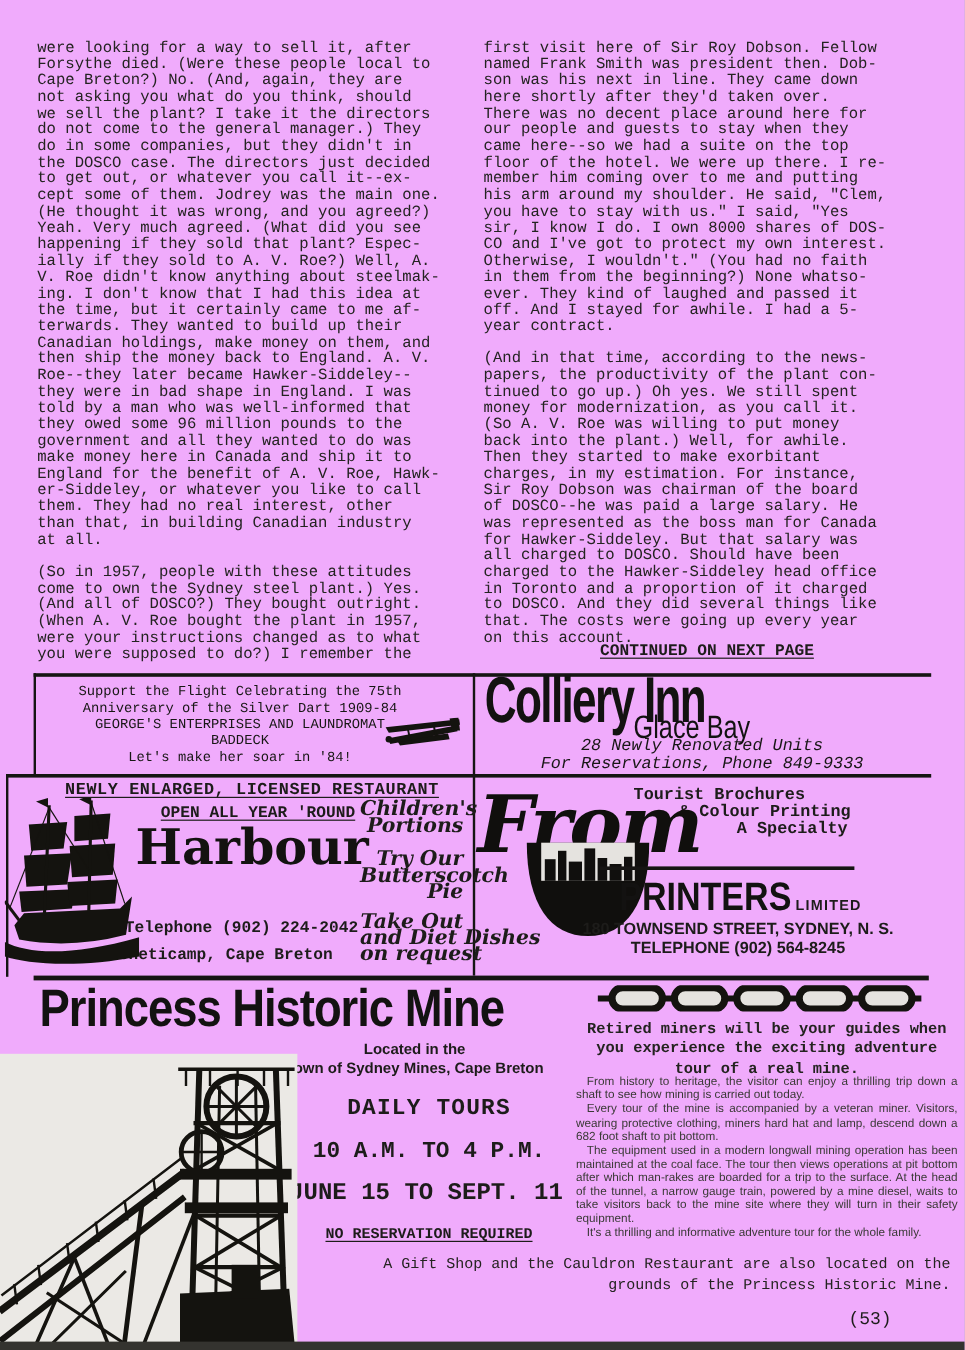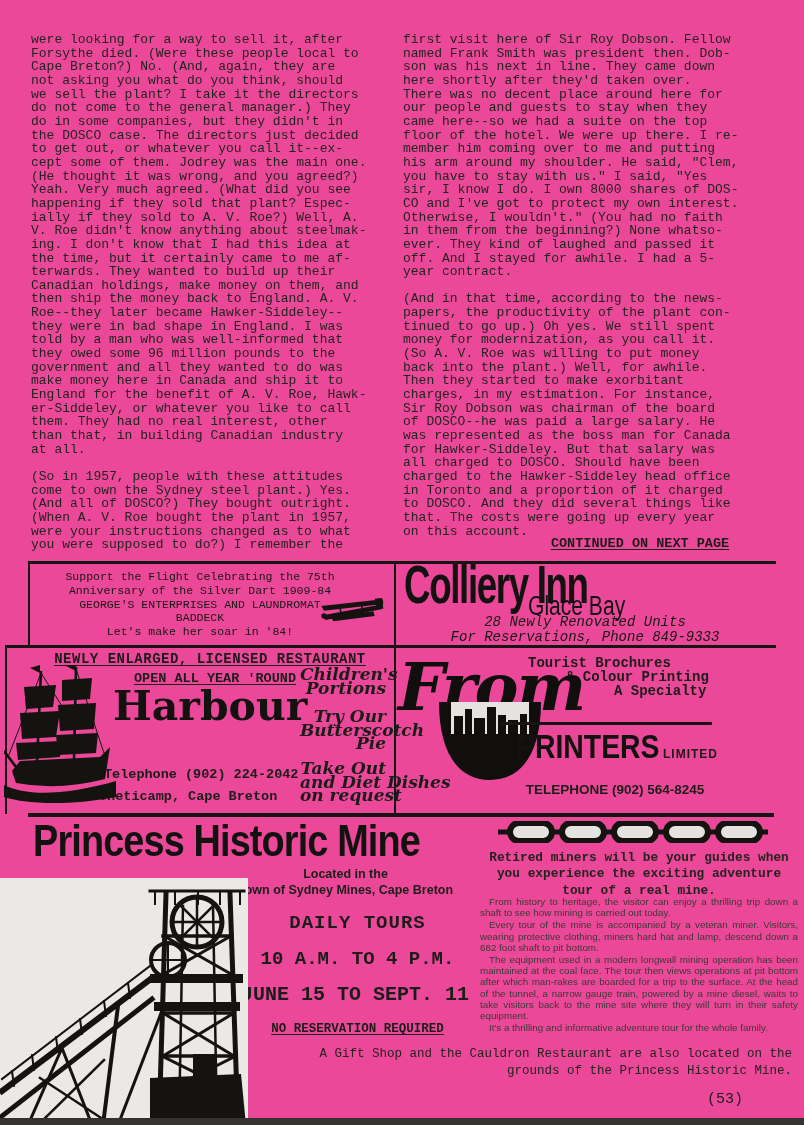--- a/index.html
+++ b/index.html
@@ -1,17 +1,17 @@
 <!DOCTYPE html>
 <html><head>
 <meta charset="utf-8">
 <style>
   html,body{margin:0;padding:0;}
   body{background:#b9b7b3;}
-  .page{position:relative;width:804px;height:1125px;margin:0 auto;background:#ec4899;
+  .page{position:relative;width:804px;height:1125px;margin:0 auto;background:#f0abfc;
         overflow:hidden;color:#1d1c1a;}
   .abs{position:absolute;}
   .mono{font-family:"Liberation Mono","DejaVu Sans Mono",monospace;}
   .sans{font-family:"Liberation Sans","DejaVu Sans",sans-serif;}
   .serif{font-family:"DejaVu Serif","Liberation Serif",serif;}
   .pre{white-space:pre;}
   .tw{font-size:13px;line-height:13.65px;color:#242321;letter-spacing:0;}
   .rule{background:#161513;}
   .ctr{text-align:center;}
   .u{text-decoration:underline;text-underline-offset:2px;}
@@ -98,21 +98,21 @@
 of DOSCO--he was paid a large salary. He
 was represented as the boss man for Canada
 for Hawker-Siddeley. But that salary was
 all charged to DOSCO. Should have been
 charged to the Hawker-Siddeley head office
 in Toronto and a proportion of it charged
 to DOSCO. And they did several things like
 that. The costs were going up every year
 on this account.</div>
 
-  <div class="abs mono b u" style="left:500px;top:536px;width:280px;text-align:center;font-size:13.5px;">CONTINUED ON NEXT PAGE</div>
+  <div class="abs mono b u" style="left:500px;top:536px;width:280px;text-align:left;font-size:13.5px;">CONTINUED ON NEXT PAGE</div>
 
   <div class="abs rule" style="left:28px;top:561px;width:748px;height:3px;"></div>
   <div class="abs rule" style="left:5px;top:645px;width:771px;height:3px;"></div>
   <div class="abs rule" style="left:28px;top:813px;width:746px;height:4px;"></div>
   <div class="abs rule" style="left:394px;top:561px;width:2px;height:252px;"></div>
   <div class="abs rule" style="left:28px;top:561px;width:2px;height:85px;"></div>
   <div class="abs rule" style="left:5px;top:645px;width:2px;height:169px;"></div>
 
   <div class="abs mono ctr pre" style="left:45px;top:570px;width:310px;font-size:11.5px;line-height:13.8px;color:#181715;">Support the Flight Celebrating the 75th
 Anniversary of the Silver Dart 1909-84
@@ -195,20 +195,21 @@
       <rect x="61" y="13" width="8" height="19"></rect>
       <rect x="71" y="18" width="10" height="14"></rect>
       <rect x="83" y="12" width="7" height="20"></rect>
     </g>
   </svg>
   <div class="abs rule" style="left:500px;top:722px;width:212px;height:3px;"></div>
   <div class="abs headline" style="left:516px;top:728px;font-size:33px;">
     <span class="scaleL" style="transform:scaleX(0.86);">PRINTERS</span>
   </div>
   <div class="abs sans b" style="left:663px;top:747px;font-size:12px;letter-spacing:1px;">LIMITED</div>
+  <div class="abs sans b ctr" style="left:455px;top:766px;width:320px;font-size:13.5px;">180 TOWNSEND STREET, SYDNEY, N. S.</div>
   <div class="abs sans b ctr" style="left:455px;top:782px;width:320px;font-size:13.5px;">TELEPHONE (902) 564-8245</div>
 
   <div class="abs headline" style="left:33px;top:816px;font-size:44px;letter-spacing:-1px;">
     <span class="scaleL" style="transform:scaleX(0.86);">Princess Historic Mine</span>
   </div>
 
   <svg class="abs" style="left:498px;top:821px;" width="270" height="22" viewBox="0 0 270 22">
     <line x1="0" y1="11" x2="270" y2="11" stroke="#14130f" stroke-width="5"></line>
     <g fill="#e5e3df" stroke="#14130f" stroke-width="6">
       <rect x="12" y="2" width="42" height="18" rx="9"></rect>

